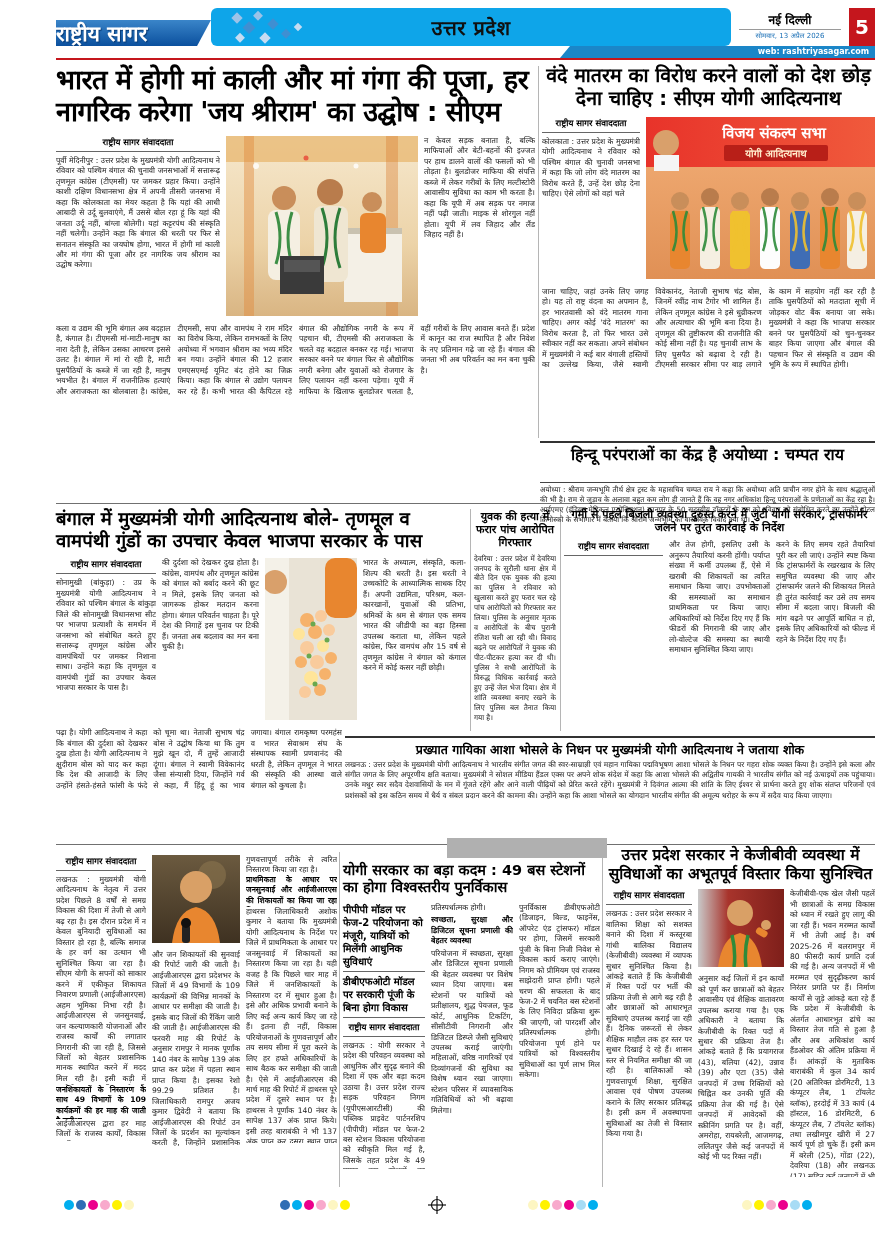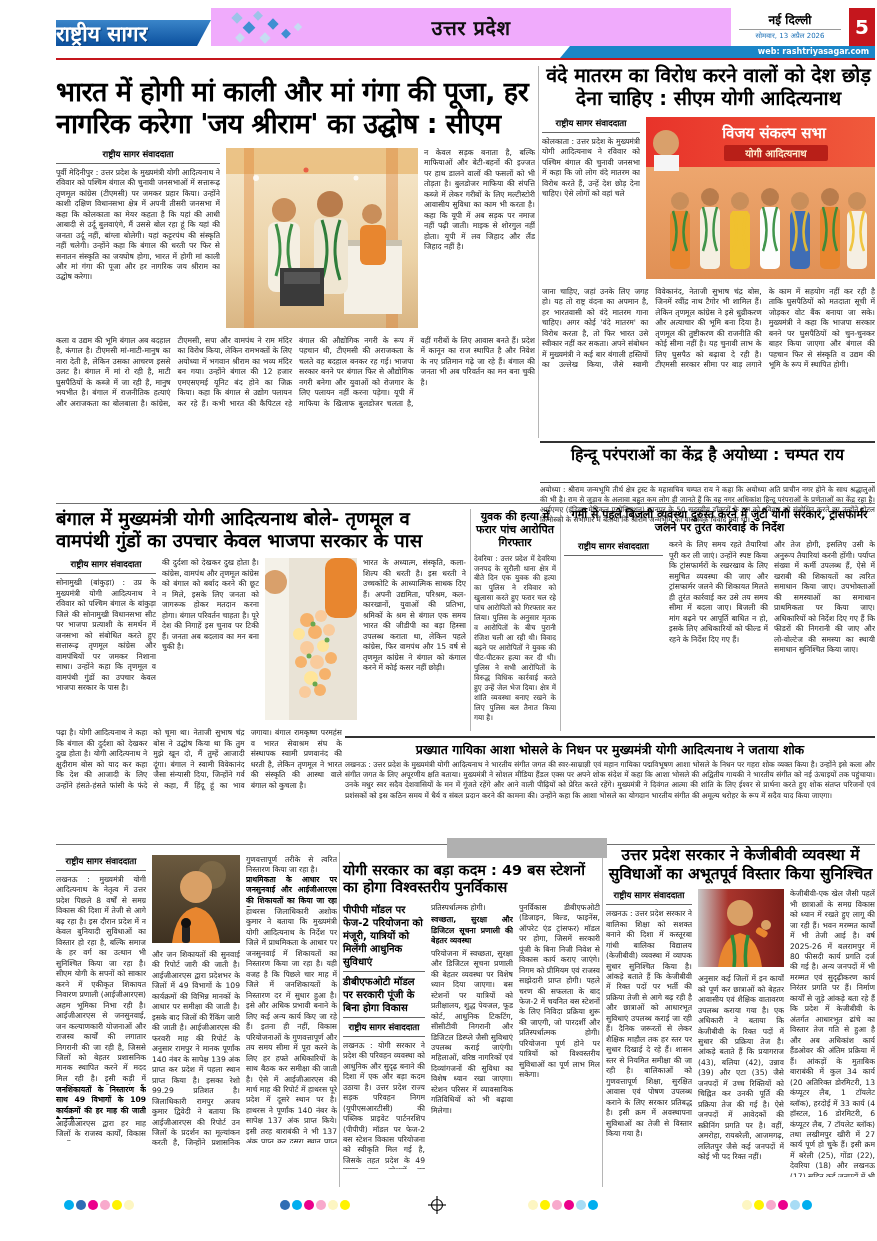--- a/index.html
+++ b/index.html
@@ -4,21 +4,21 @@
 <style>
   html,body{margin:0;padding:0;background:#e9e9e9;}
   .page{position:relative;width:877px;height:1241px;background:#ffffff;margin:0 auto;
         font-family:"DejaVu Sans",sans-serif;overflow:hidden;color:#111;}
   
   .masthead{position:absolute;left:56px;top:8px;width:819px;height:38px;display:flex;}
   .mh-left{width:155px;background:linear-gradient(180deg,#3a85c9,#0b509e);
            clip-path:polygon(0 0,100% 0,91% 100%,0 100%);
            display:flex;align-items:center;justify-content:flex-start;margin-top:12px;}
   .mh-left span{color:#fff;font-weight:bold;font-size:21px;text-shadow:1px 1px 1px #063a75;}
-  .mh-mid{flex:1;background:#f0abfc;position:relative;}
+  .mh-mid{flex:1;background:#0ea5e9;position:relative;border-radius:6px;}
   .mh-mid .section{position:absolute;left:50%;top:50%;transform:translate(-50%,-50%);
                    font-size:20px;font-weight:bold;color:#101010;letter-spacing:.5px;}
   .diamonds{position:absolute;left:14px;top:2px;}
   .mh-right{width:118px;background:#fff;text-align:center;padding-top:3px;box-sizing:border-box;}
   .mh-city{font-weight:bold;font-size:12px;color:#000;}
   .mh-date{font-size:7px;color:#1a6fb5;border-top:1px solid #9a9a9a;margin:1px 8px 0;padding-top:1px;}
   .mh-page{width:26px;background:#c5161d;color:#fff;font-weight:bold;font-size:20px;
            display:flex;align-items:center;justify-content:center;}
   .webstrip{position:absolute;left:560px;top:46px;width:315px;height:12px;background:#1b86c8;
             clip-path:polygon(10px 0,100% 0,100% 100%,0 100%);
@@ -83,21 +83,21 @@
   <div class="redline"></div>
 
   <div class="hrule" style="left:56px;top:503px;width:819px;"></div>
   <div class="hrule" style="left:56px;top:844px;width:819px;"></div>
   <div class="vrule" style="left:538px;top:66px;height:372px;"></div>
   <div class="vrule" style="left:470px;top:509px;height:222px;"></div>
   <div class="vrule" style="left:560px;top:509px;height:222px;"></div>
   <div class="vrule" style="left:339px;top:852px;height:335px;"></div>
   <div class="vrule" style="left:602px;top:850px;height:337px;"></div>
 
-  <div class="art" style="left:56px;top:76px;width:479px;">
+  <div class="art" style="left:56px;top:64px;width:479px;">
     <div class="hl" style="font-size:27px;letter-spacing:-0.5px;">भारत में होगी मां काली और मां गंगा की पूजा, हर नागरिक करेगा 'जय श्रीराम' का उद्घोष : सीएम</div>
     <div class="row" style="margin-top:7px;height:182px;">
       <div style="width:164px;">
         <div class="byline">राष्ट्रीय सागर संवाददाता</div>
         <div class="txt" style="height:160px;">पूर्वी मेदिनीपुर : उत्तर प्रदेश के मुख्यमंत्री योगी आदित्यनाथ ने रविवार को पश्चिम बंगाल की चुनावी जनसभाओं में सत्तारूढ़ तृणमूल कांग्रेस (टीएमसी) पर जमकर प्रहार किया। उन्होंने काशी दक्षिण विधानसभा क्षेत्र में अपनी तीसरी जनसभा में कहा कि कोलकाता का मेयर कहता है कि यहां की आधी आबादी से उर्दू बुलवाएंगे, मैं उससे बोल रहा हूं कि यहां की जनता उर्दू नहीं, बांग्ला बोलेगी। यहां कट्टरपंथ की संस्कृति नहीं चलेगी। उन्होंने कहा कि बंगाल की धरती पर फिर से सनातन संस्कृति का जयघोष होगा, भारत में होगी मां काली और मां गंगा की पूजा और हर नागरिक जय श्रीराम का उद्घोष करेगा।</div>
       </div>
       <svg class="photo" width="192" height="180">
         <defs>
           <linearGradient id="g1" x1="0" y1="0" x2="0" y2="1">
             <stop offset="0" stop-color="#f6e8cd"></stop>
@@ -237,22 +237,22 @@
     <div class="hl" style="font-size:11px;text-align:center;margin-bottom:4px;">युवक की हत्या में फरार पांच आरोपित गिरफ्तार</div>
     <div class="txt" style="font-size:7.2px;height:178px;">देवरिया : उत्तर प्रदेश में देवरिया जनपद के सुरौली थाना क्षेत्र में बीते दिन एक युवक की हत्या का पुलिस ने रविवार को खुलासा करते हुए फरार चल रहे पांच आरोपितों को गिरफ्तार कर लिया। पुलिस के अनुसार मृतक व आरोपितों के बीच पुरानी रंजिश चली आ रही थी। विवाद बढ़ने पर आरोपितों ने युवक की पीट-पीटकर हत्या कर दी थी। पुलिस ने सभी आरोपितों के विरुद्ध विधिक कार्रवाई करते हुए उन्हें जेल भेज दिया। क्षेत्र में शांति व्यवस्था बनाए रखने के लिए पुलिस बल तैनात किया गया है।</div>
   </div>
 
   <div class="art" style="left:564px;top:508px;width:311px;">
     <div class="hl" style="font-size:11px;text-align:center;">गर्मी से पहले बिजली व्यवस्था दुरुस्त करने में जुटी योगी सरकार, ट्रांसफार्मर जलने पर तुरंत कार्रवाई के निर्देश</div>
     <div class="row" style="margin-top:6px;height:164px;">
       <div style="width:99px;">
         <div class="byline">राष्ट्रीय सागर संवाददाता</div>
       </div>
+      <div class="txt" style="flex:1;height:164px;">और तेज होगी, इसलिए उसी के अनुरूप तैयारियां करनी होंगी। पर्याप्त संख्या में कर्मी उपलब्ध हैं, ऐसे में खराबी की शिकायतों का त्वरित समाधान किया जाए। उपभोक्ताओं की समस्याओं का समाधान प्राथमिकता पर किया जाए। अधिकारियों को निर्देश दिए गए हैं कि फीडरों की निगरानी की जाए और लो-वोल्टेज की समस्या का स्थायी समाधान सुनिश्चित किया जाए।</div>
       <div class="txt" style="width:99px;height:164px;">करने के लिए समय रहते तैयारियां पूरी कर ली जाएं। उन्होंने स्पष्ट किया कि ट्रांसफार्मरों के रखरखाव के लिए समुचित व्यवस्था की जाए और ट्रांसफार्मर जलने की शिकायत मिलते ही तुरंत कार्रवाई कर उसे तय समय सीमा में बदला जाए। बिजली की मांग बढ़ने पर आपूर्ति बाधित न हो, इसके लिए अधिकारियों को फील्ड में रहने के निर्देश दिए गए हैं।</div>
-      <div class="txt" style="flex:1;height:164px;">और तेज होगी, इसलिए उसी के अनुरूप तैयारियां करनी होंगी। पर्याप्त संख्या में कर्मी उपलब्ध हैं, ऐसे में खराबी की शिकायतों का त्वरित समाधान किया जाए। उपभोक्ताओं की समस्याओं का समाधान प्राथमिकता पर किया जाए। अधिकारियों को निर्देश दिए गए हैं कि फीडरों की निगरानी की जाए और लो-वोल्टेज की समस्या का स्थायी समाधान सुनिश्चित किया जाए।</div>
     </div>
   </div>
 
   <div class="art" style="left:345px;top:736px;width:530px;border-top:2px solid #333;padding-top:2px;">
     <div class="hl" style="font-size:12.5px;text-align:center;margin:2px 0 3px;">प्रख्यात गायिका आशा भोसले के निधन पर मुख्यमंत्री योगी आदित्यनाथ ने जताया शोक</div>
     <div class="txt" style="font-size:7.4px;height:80px;">लखनऊ : उत्तर प्रदेश के मुख्यमंत्री योगी आदित्यनाथ ने भारतीय संगीत जगत की स्वर-साम्राज्ञी एवं महान गायिका पद्मविभूषण आशा भोसले के निधन पर गहरा शोक व्यक्त किया है। उन्होंने इसे कला और संगीत जगत के लिए अपूरणीय क्षति बताया। मुख्यमंत्री ने सोशल मीडिया हैंडल एक्स पर अपने शोक संदेश में कहा कि आशा भोसले की अद्वितीय गायकी ने भारतीय संगीत को नई ऊंचाइयों तक पहुंचाया। उनके मधुर स्वर सदैव देशवासियों के मन में गूंजते रहेंगे और आने वाली पीढ़ियों को प्रेरित करते रहेंगे। मुख्यमंत्री ने दिवंगत आत्मा की शांति के लिए ईश्वर से प्रार्थना करते हुए शोक संतप्त परिजनों एवं प्रशंसकों को इस कठिन समय में धैर्य व संबल प्रदान करने की कामना की। उन्होंने कहा कि आशा भोसले का योगदान भारतीय संगीत की अमूल्य धरोहर के रूप में सदैव याद किया जाएगा।</div>
   </div>
 
   <div class="placeholder" style="left:447px;top:838px;width:160px;height:20px;"></div>
 

